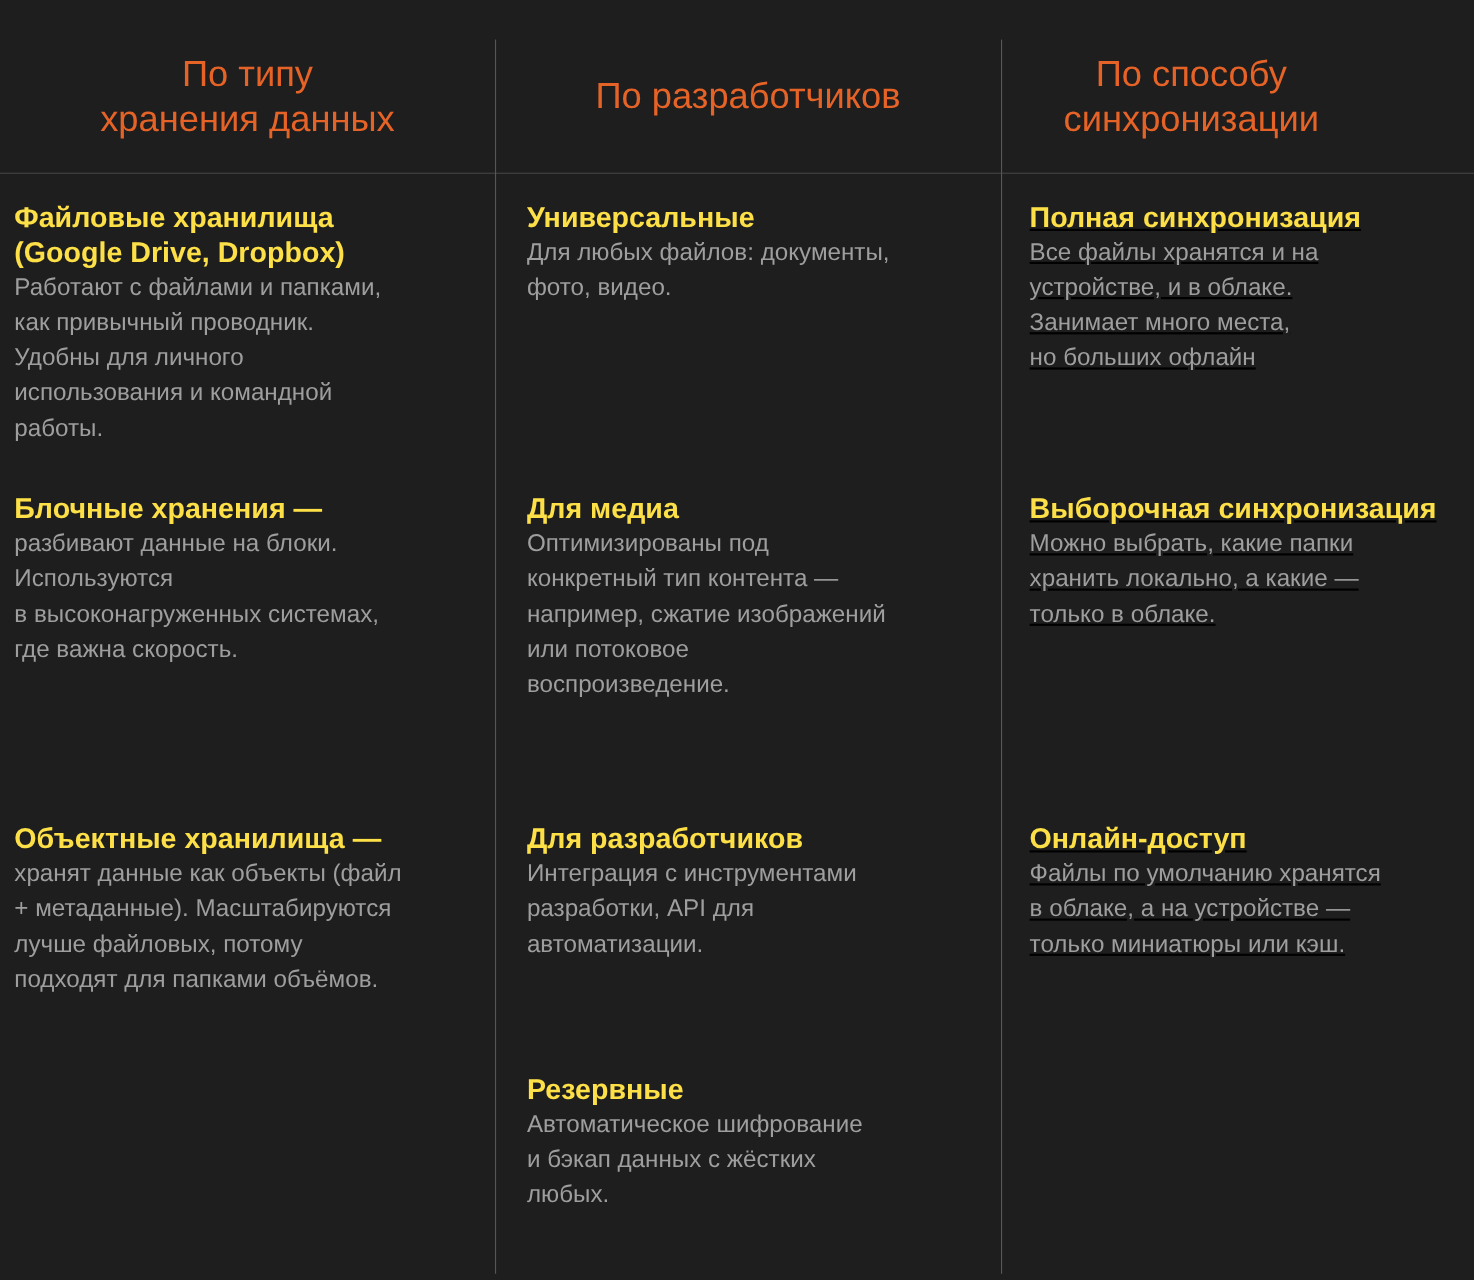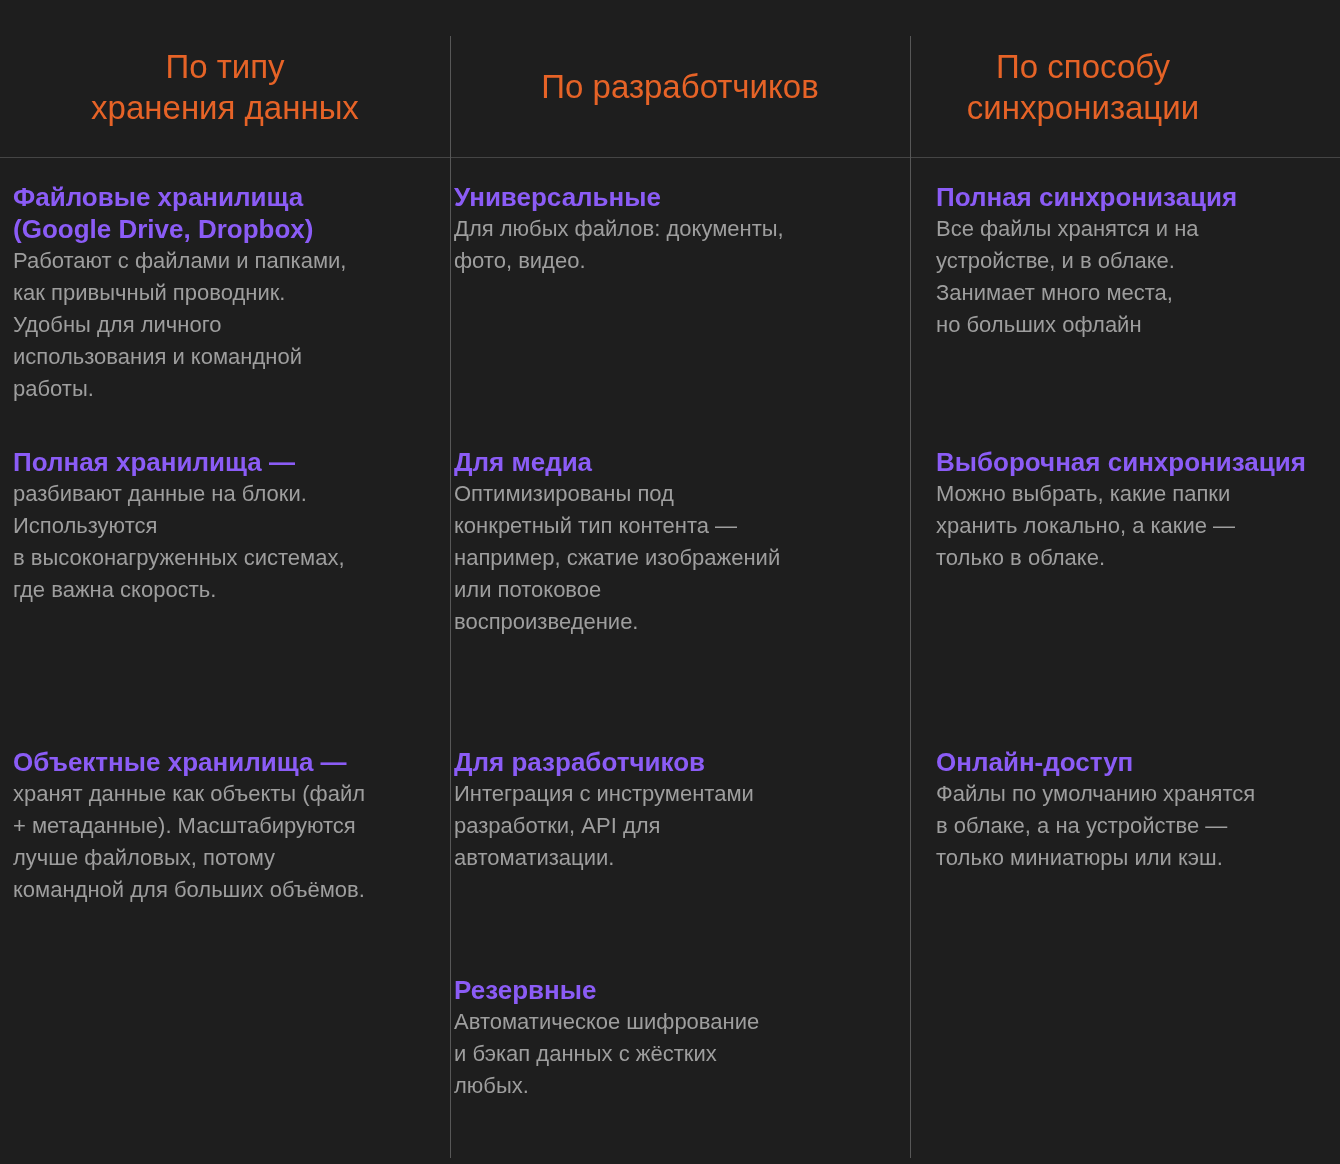--- a/index.html
+++ b/index.html
@@ -39,29 +39,29 @@
   .vline-2 { left: 910px; }
 
   
   .col { position: absolute; top: 142px; bottom: 0; }
   .col-1 { left: 0; width: 450px; }
   .col-2 { left: 450px; width: 460px; }
   .col-3 { left: 910px; width: 430px; }
 
   .block { box-sizing: border-box; padding-top: 23px; padding-right: 10px; }
   .col-1 .block { padding-left: 13px; }
-  .col-2 .block { padding-left: 4px; }
-  .col-3 .block { padding-left: 26px; }
+  .col-2 .block { padding-left: 29px; }
+  .col-3 .block { padding-left: 26px; text-decoration: underline; }
   .row-a { height: 265px; }
   .row-b { height: 300px; }
   .row-c { height: 228px; }
   .row-d { height: 229px; }
 
   .block-title {
-    color: #8b5cf6; font-weight: bold;
+    color: #fde047; font-weight: bold;
     font-size: 26px; line-height: 32px;
     white-space: pre-line;
   }
   .block-body {
     color: #9e9e9e;
     font-size: 22px; line-height: 32px;
     white-space: pre-line;
   }
 </style>
 </head>
@@ -87,32 +87,32 @@
     <div class="block row-a">
       <div class="block-title">Файловые хранилища
 (Google Drive, Dropbox)</div>
       <div class="block-body">Работают с файлами и папками,
 как привычный проводник.
 Удобны для личного
 использования и командной
 работы.</div>
     </div>
     <div class="block row-b">
-      <div class="block-title">Полная хранилища —</div>
+      <div class="block-title">Блочные хранения —</div>
       <div class="block-body">разбивают данные на блоки.
 Используются
 в высоконагруженных системах,
 где важна скорость.</div>
     </div>
     <div class="block row-c">
       <div class="block-title">Объектные хранилища —</div>
       <div class="block-body">хранят данные как объекты (файл
 + метаданные). Масштабируются
 лучше файловых, потому
-командной для больших объёмов.</div>
+подходят для папками объёмов.</div>
     </div>
   </div>
 
   <div class="col col-2">
     <div class="block row-a">
       <div class="block-title">Универсальные</div>
       <div class="block-body">Для любых файлов: документы,
 фото, видео.</div>
     </div>
     <div class="block row-b">

